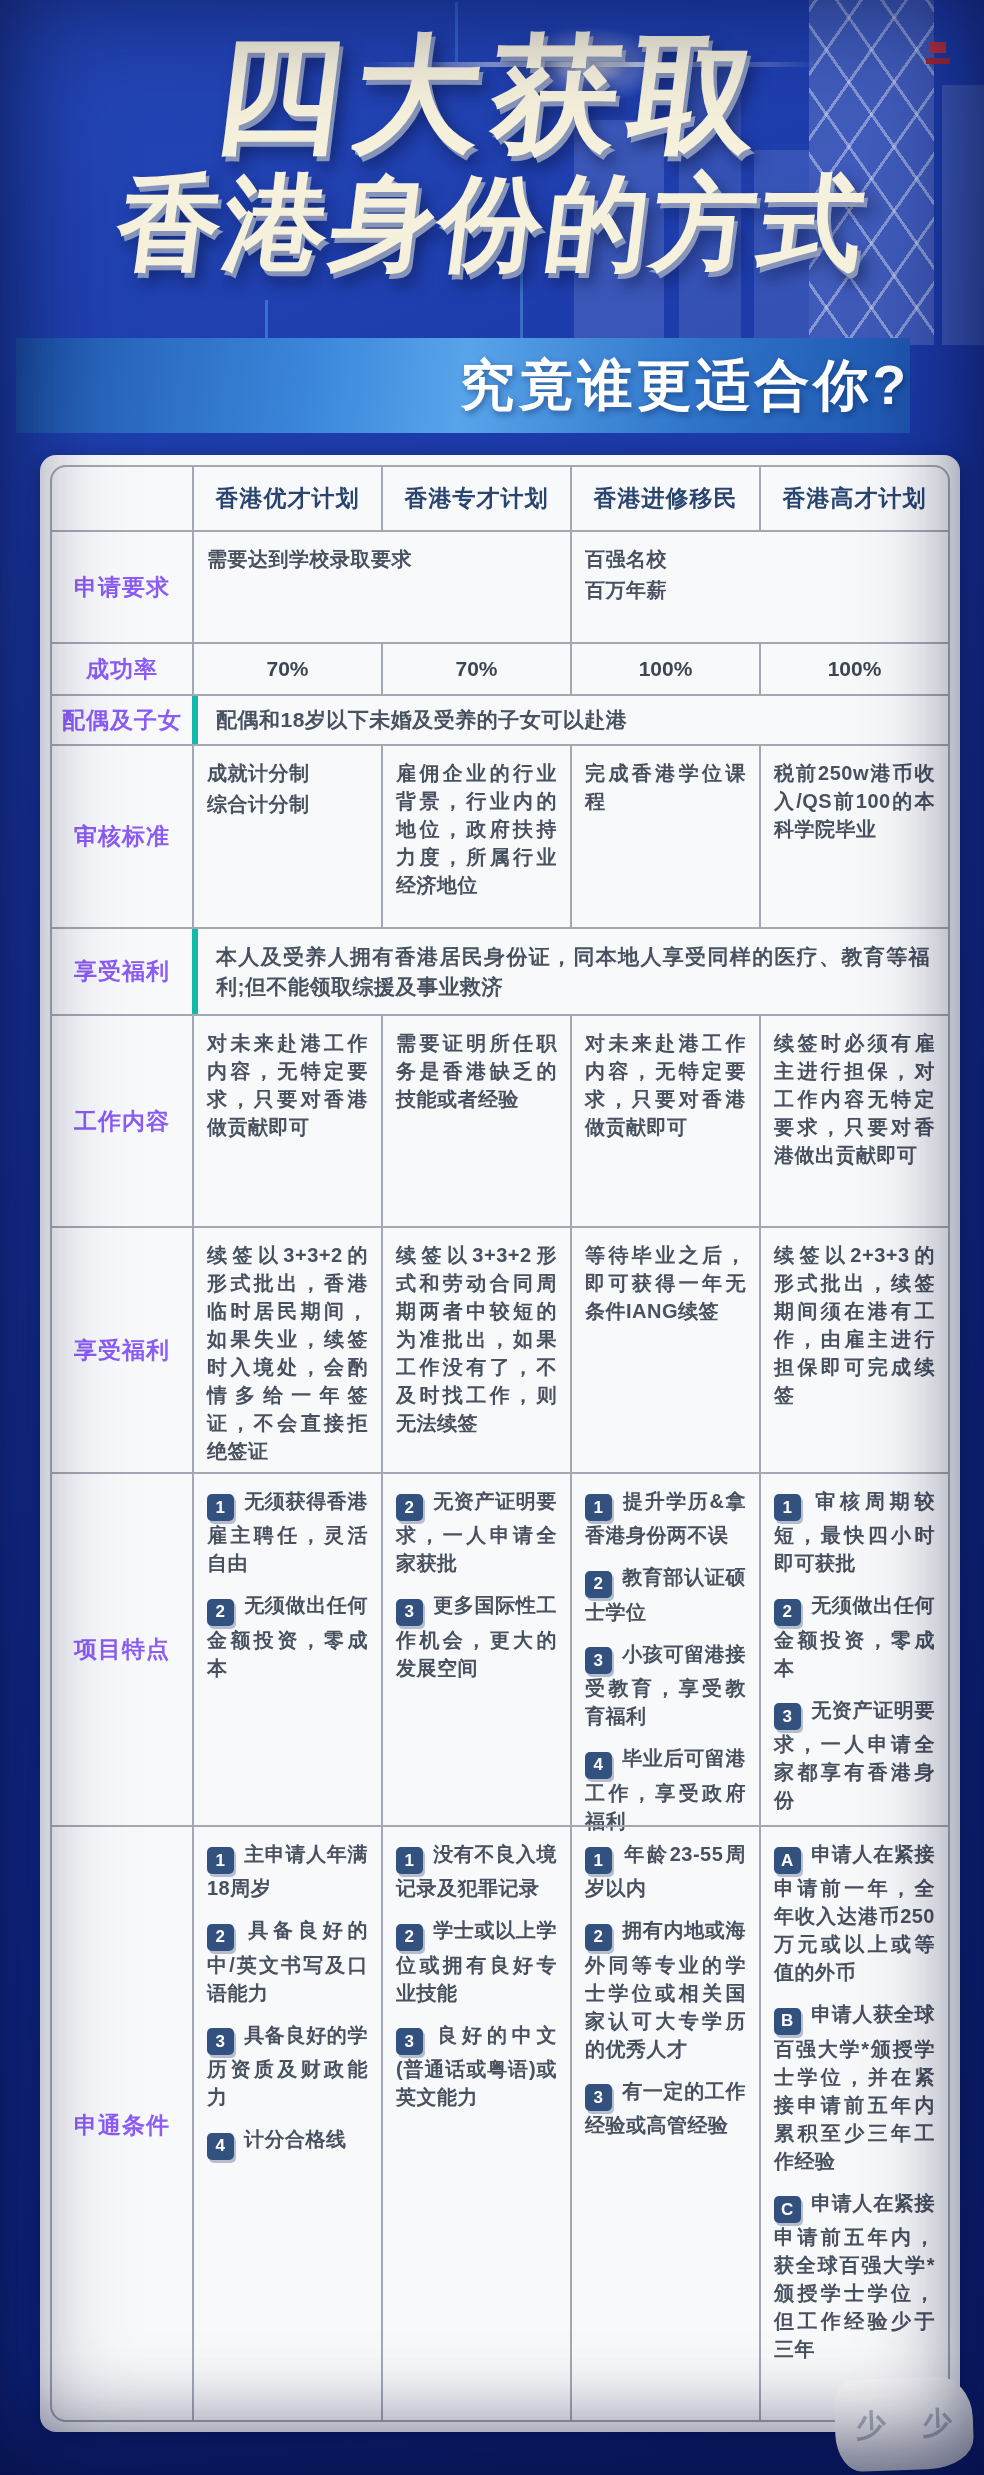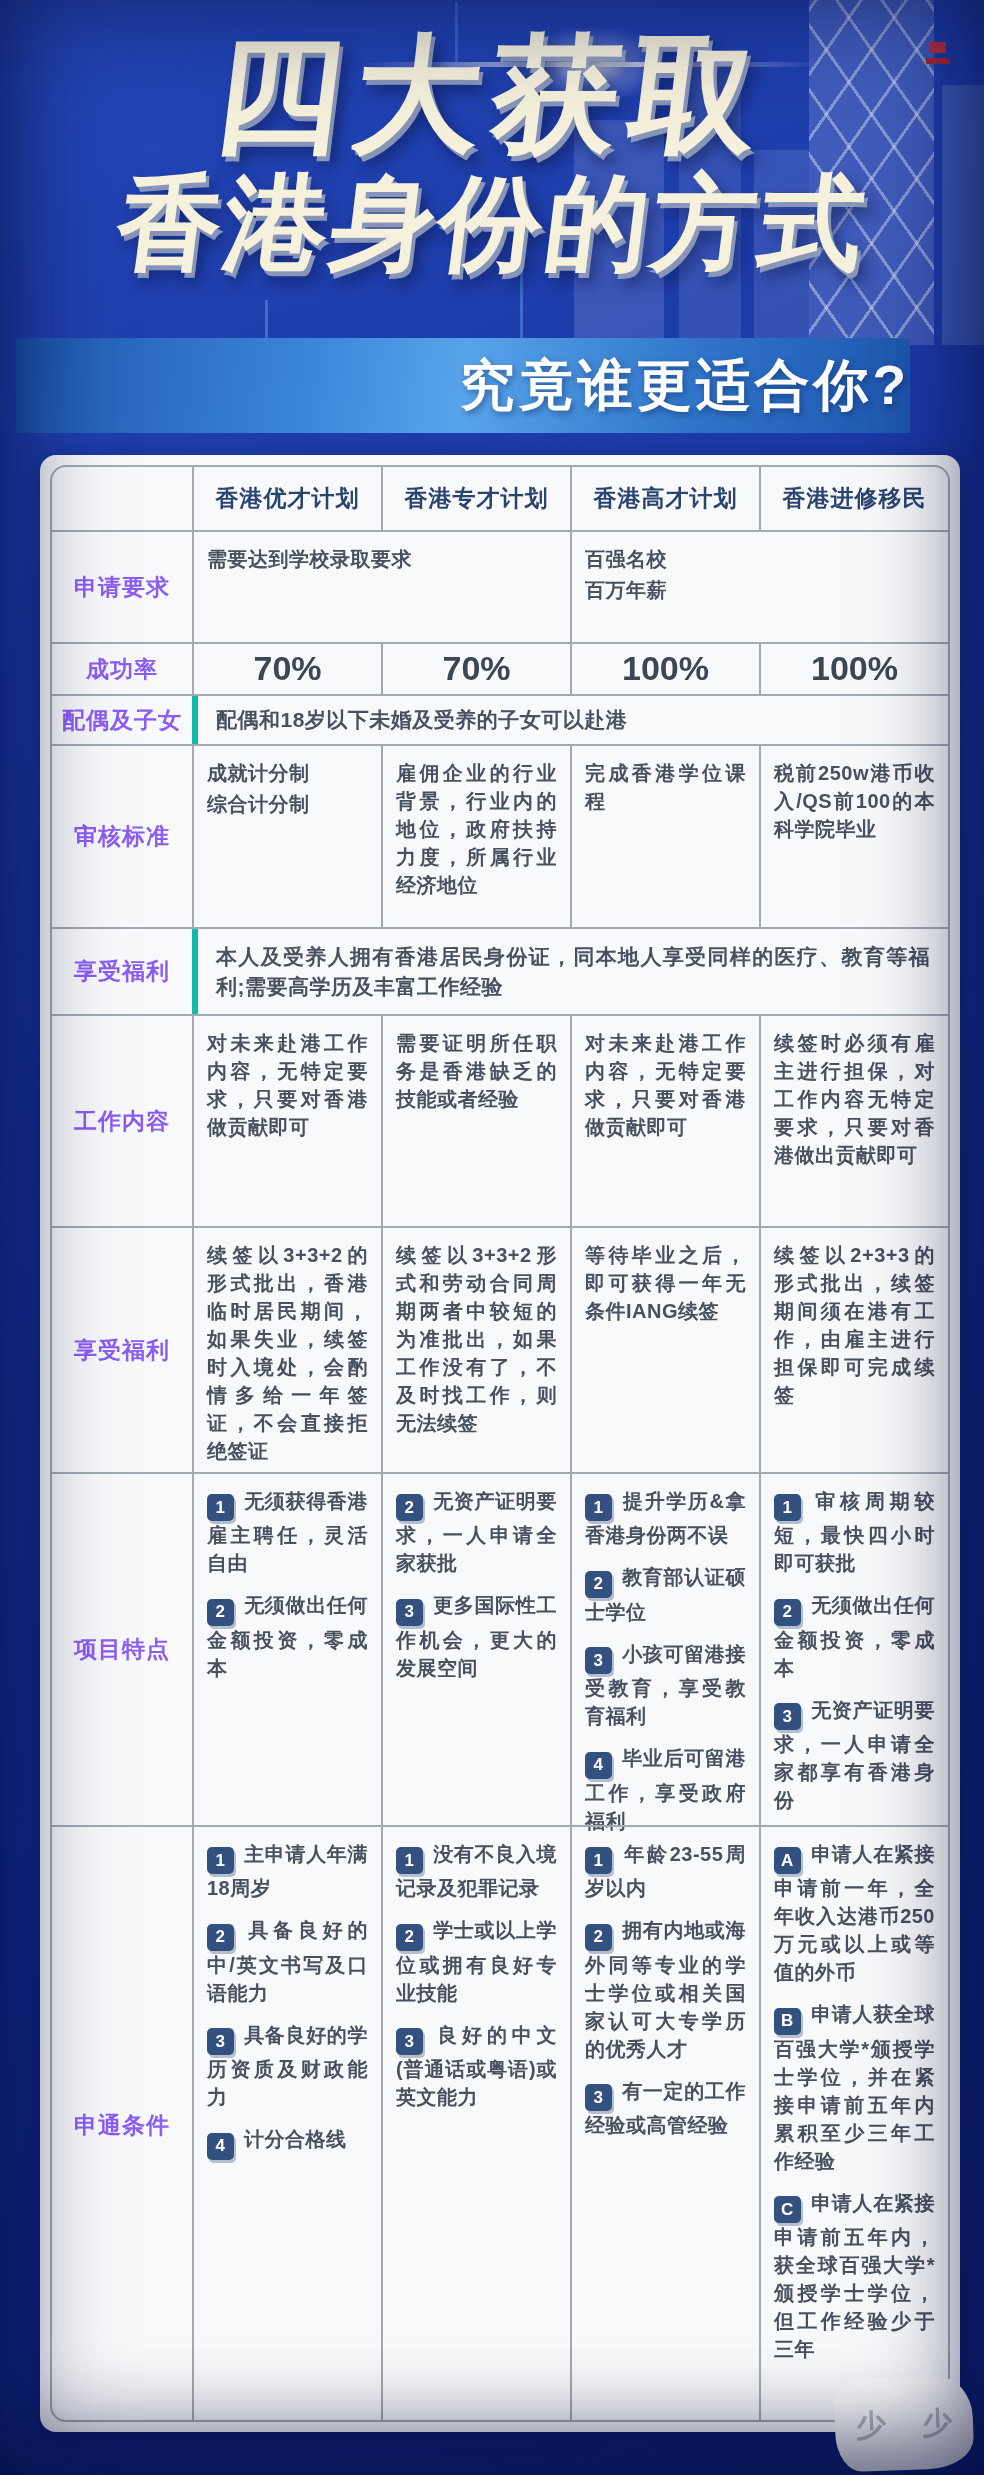--- a/index.html
+++ b/index.html
@@ -54,21 +54,21 @@
     font-weight:bold;font-size:23px;color:#8b5cf6;padding:6px;letter-spacing:1px}
   .td{flex:1 1 0;border-left:2px solid #a3a9b3;padding:13px 13px;display:flex;flex-direction:column}
   .td.center{justify-content:center;align-items:center}
   .spancell{flex:1 1 0;border-left:6px solid #14b8a6;padding:10px 18px;display:flex;flex-direction:column;
     justify-content:center}
   .spancell .item{margin:0}
   .item{font-size:20px;line-height:1.4;color:#48515f;font-weight:bold;text-align:justify;
     letter-spacing:.5px;margin:0 0 3px}
   .item.hasb{margin:0 0 14px}
   .item:last-child{margin-bottom:0}
-  .td.center .item{font-size:34px;color:#3c4654;text-align:center;letter-spacing:0}
+  .td.center .item{font-size:21px;color:#3c4654;text-align:center;letter-spacing:0}
   .spancell .item{font-size:21px}
   .badge{display:inline-flex;width:27px;height:27px;border-radius:5px;background:#33517f;color:#fff;
     font-weight:bold;font-size:17px;align-items:center;justify-content:center;margin-right:10px;
     vertical-align:-5px;box-shadow:2px 3px 0 rgba(125,140,170,.55)}
   
   .watermark{position:absolute;left:835px;top:2378px;width:138px;height:92px;background:#fdfdfd;
     border-radius:22px 34px 46px 26px/24px 42px 30px 38px;display:flex;align-items:center;justify-content:center;
     color:#b6bbc4;font-size:30px;font-weight:bold;letter-spacing:14px;transform:rotate(-2deg);
     text-indent:14px;overflow:hidden}
 </style>
@@ -99,22 +99,22 @@
   <div class="band">
     <span>究竟谁更适合你?</span>
   </div>
 
   <div class="card">
     <div class="frame">
       <div class="thead" id="thead">
           <div class="th corner"></div>
           <div class="th">香港优才计划</div>
           <div class="th">香港专才计划</div>
+          <div class="th">香港进修移民</div>
           <div class="th">香港高才计划</div>
-          <div class="th">香港进修移民</div>
         </div>
       <div id="tbody" style="display:contents"><div class="trow" style="min-height: 112px;">
             <div class="rowlabel">申请要求</div>
             <div class="td">
               <div class="item">需要达到学校录取要求</div>
             </div>
             <div class="td">
               <div class="item">百强名校</div>
               <div class="item">百万年薪</div>
             </div>
@@ -148,21 +148,21 @@
             </div>
             <div class="td">
               <div class="item">完成香港学位课程</div>
             </div>
             <div class="td">
               <div class="item">税前250w港币收入/QS前100的本科学院毕业</div>
             </div>
           </div><div class="trow" style="min-height: 87px;">
             <div class="rowlabel">享受福利</div>
             <div class="spancell">
-              <div class="item">本人及受养人拥有香港居民身份证，同本地人享受同样的医疗、教育等福利;需要高学历及丰富工作经验</div>
+              <div class="item">本人及受养人拥有香港居民身份证，同本地人享受同样的医疗、教育等福利;但不能领取综援及事业救济</div>
             </div>
           </div><div class="trow" style="min-height: 212px;">
             <div class="rowlabel">工作内容</div>
             <div class="td">
               <div class="item">对未来赴港工作内容，无特定要求，只要对香港做贡献即可</div>
             </div>
             <div class="td">
               <div class="item">需要证明所任职务是香港缺乏的技能或者经验</div>
             </div>
             <div class="td">

